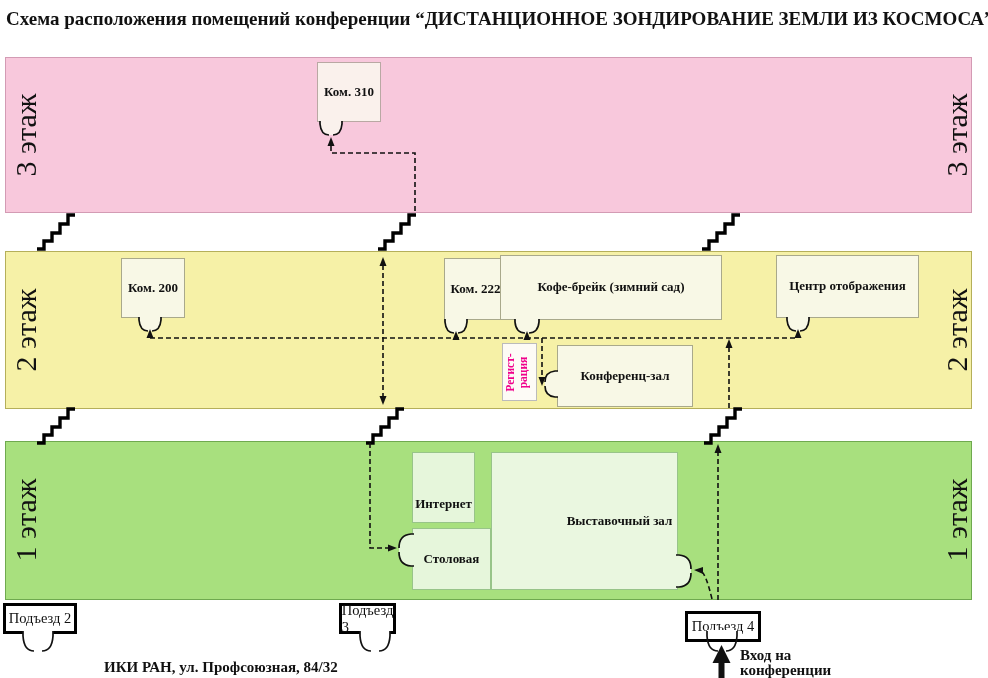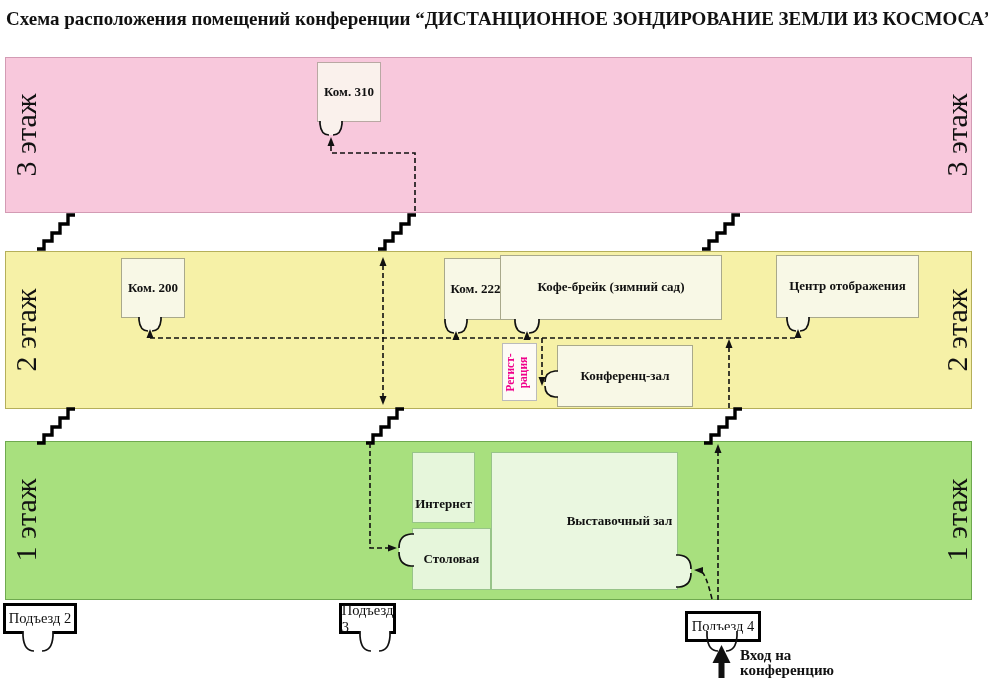--- a/index.html
+++ b/index.html
@@ -91,23 +91,24 @@
   <div class="entrance" style="left:3px;top:603px;width:74px;height:31px;">
     <span>Подъезд 2</span>
   </div>
   <div class="entrance" style="left:339px;top:603px;width:57px;height:31px;">
     <span>Подъезд 3</span>
   </div>
   <div class="entrance" style="left:685px;top:603px;width:76px;height:31px;margin-top:8px;">
     <span>Подъезд 4</span>
   </div>
 
+  <div class="abs" id="address">ИКИ РАН, ул. Профсоюзная, 84/32</div>
   <div class="abs" id="entry-note">
     <div>Вход на</div>
-    <div>конференцию</div>
+    <div>конференции</div>
   </div>
 
   <svg id="overlay" width="988" height="678" viewBox="0 0 988 678">
 
     <g>
       <path class="stair" d="M37,249 h7 v-8 h8 v-8 h8 v-9 h8 v-9 h7"></path>
       <path class="stair" d="M378,249 h7 v-8 h8 v-8 h8 v-9 h8 v-9 h7"></path>
       <path class="stair" d="M702,249 h7 v-8 h8 v-8 h8 v-9 h8 v-9 h7"></path>
       <path class="stair" d="M37,443 h7 v-8 h8 v-8 h8 v-9 h8 v-9 h7"></path>
       <path class="stair" d="M366,443 h7 v-8 h8 v-8 h8 v-9 h8 v-9 h7"></path>

